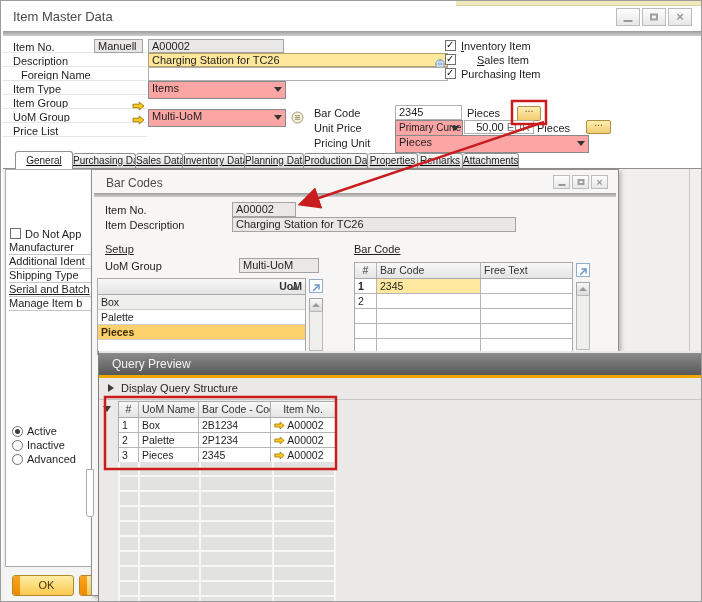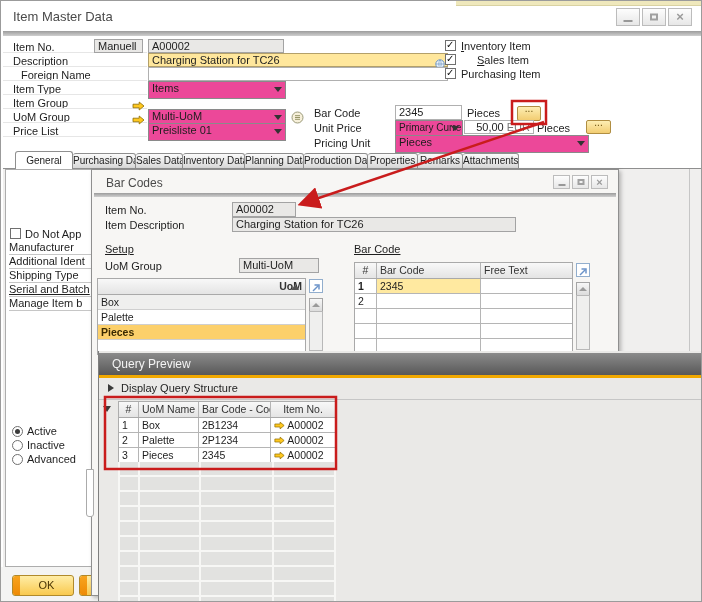--- a/index.html
+++ b/index.html
@@ -4,37 +4,37 @@
 <style>
   html,body{margin:0;padding:0;background:#fff;}
   *{font-family:"Liberation Sans",sans-serif;}
   #stage{position:relative;width:702px;height:602px;background:#ffffff;border:1px solid #9b9b9b;box-sizing:border-box;overflow:hidden;}
   .abs{position:absolute;}
   .lbl{font-size:11px;color:#1e1e1e;white-space:nowrap;}
   .fld{font-size:11px;color:#1e1e1e;border:1px solid #b0b0b0;background:#fff;padding:1px 3px;
        box-sizing:border-box;white-space:nowrap;overflow:hidden;line-height:11px;}
   .fld.grey{background:#e9e8e6;border-color:#a3a3a3;}
   .fld.yellow{background:#ffe79c;border-color:#b3a06a;}
-  .dd{position:absolute;font-size:11px;color:#1e1e1e;border:1px solid #8a8a8a;background:#ec4899;
+  .dd{position:absolute;font-size:11px;color:#1e1e1e;border:1px solid #8a8a8a;background:#fca5a5;
       padding:1px 14px 15px 3px;box-sizing:border-box;white-space:nowrap;overflow:hidden;line-height:11px;}
   .dda{position:absolute;right:3px;top:5px;width:0;height:0;border-left:4px solid transparent;
        border-right:4px solid transparent;border-top:5px solid #333;}
   .sepbar{background:linear-gradient(#9c9c9c,#cfcfcf);}
   .winbtn{position:absolute;width:24px;height:18px;background:linear-gradient(#fdfdfd,#e7e7e7);
           border:1px solid #bcbcbc;box-sizing:border-box;}
   .winbtn.small{width:17px;height:14px;}
   .glyph-min{position:absolute;left:50%;transform:translateX(-50%);bottom:3px;width:9px;border-bottom:2px solid #989898;}
   .glyph-max{position:absolute;left:50%;top:50%;transform:translate(-50%,-50%);width:8px;height:7px;border:2px solid #a0a0a0;box-sizing:border-box;}
   .glyph-x{position:absolute;left:0;top:0;right:0;bottom:0;text-align:center;font-size:13px;line-height:16px;color:#9a9a9a;font-weight:bold;}
   .winbtn.small .glyph-x{font-size:11px;line-height:12px;}
   .cbx{position:absolute;width:11px;height:11px;background:#fff;border:1px solid #6f6f6f;box-sizing:border-box;}
   .cbx .ck{position:absolute;left:0px;top:-2px;font-family:"DejaVu Sans",sans-serif;font-size:10px;color:#111;}
   .radio{position:absolute;width:11px;height:11px;border:1px solid #6f6f6f;border-radius:50%;background:#fff;box-sizing:border-box;}
   .radio.sel::after{content:"";position:absolute;left:2px;top:2px;width:5px;height:5px;border-radius:50%;background:#3c3c3c;}
-  .tabs{position:absolute;left:14px;top:150px;display:flex;height:18px;z-index:2;}
+  .tabs{position:absolute;left:14px;top:150px;display:flex;height:18px;z-index:2;text-decoration:underline;}
   .tab{height:16px;margin-top:2px;background:linear-gradient(#fbfbfb,#d8d8d8);border:1px solid #8f8f8f;border-left-width:0;
        box-sizing:border-box;font-size:10px;color:#222;text-align:center;line-height:14px;overflow:hidden;white-space:nowrap;
        border-radius:3px 3px 0 0;}
   .tab:first-child{border-left-width:1px;}
   .tab.active{height:18px;margin-top:0;background:#fff;border-bottom:0;font-weight:normal;line-height:17px;}
   .btn3{position:absolute;background:linear-gradient(#fdeeb3,#f2cd72);border:1px solid #b08e42;border-radius:2px;
         font-size:10px;line-height:7px;text-align:center;color:#6b5210;box-sizing:border-box;}
   .goldbtn{position:absolute;border:1px solid #b08a2c;border-radius:3px;background:linear-gradient(#ffeda6,#f9c94f);
            box-sizing:border-box;overflow:hidden;}
   .goldbtn::before{content:"";position:absolute;left:0;top:0;bottom:0;width:7px;
@@ -116,21 +116,20 @@
       </svg>
   </span>
   <div class="dd" style="left:147px;top:108px;width:138px;height:14px;"><span>Multi-UoM</span><span class="dda"></span></div>
   <span class="abs" style="left:290px;top:109px;">
     <svg width="13" height="13" viewBox="0 0 13 13">
         <circle cx="6.5" cy="6.5" r="5.5" fill="#f7f0da" stroke="#9a9a7a"></circle>
         <path d="M4 4.7h5M4 6.5h5M4 8.3h5" stroke="#8a8a5a" stroke-width="0.9"></path>
       </svg>
   </span>
 
-  <div class="dd" style="left:147px;top:122px;width:138px;height:14px;"><span>Preisliste 01</span><span class="dda"></span></div>
 
   <span class="cbx" style="left:444px;top:39px;">
       <span class="ck">✓</span>
     </span>
   <div class="abs lbl" style="left:460px;top:39px;"><span class="u">I</span><span>nventory Item</span></div>
   <span class="cbx" style="left:444px;top:53px;">
       <span class="ck">✓</span>
     </span>
   <div class="abs lbl" style="left:460px;top:53px;margin-left:16px;"><span class="u">S</span><span>ales Item</span></div>
   <span class="cbx" style="left:444px;top:67px;">

